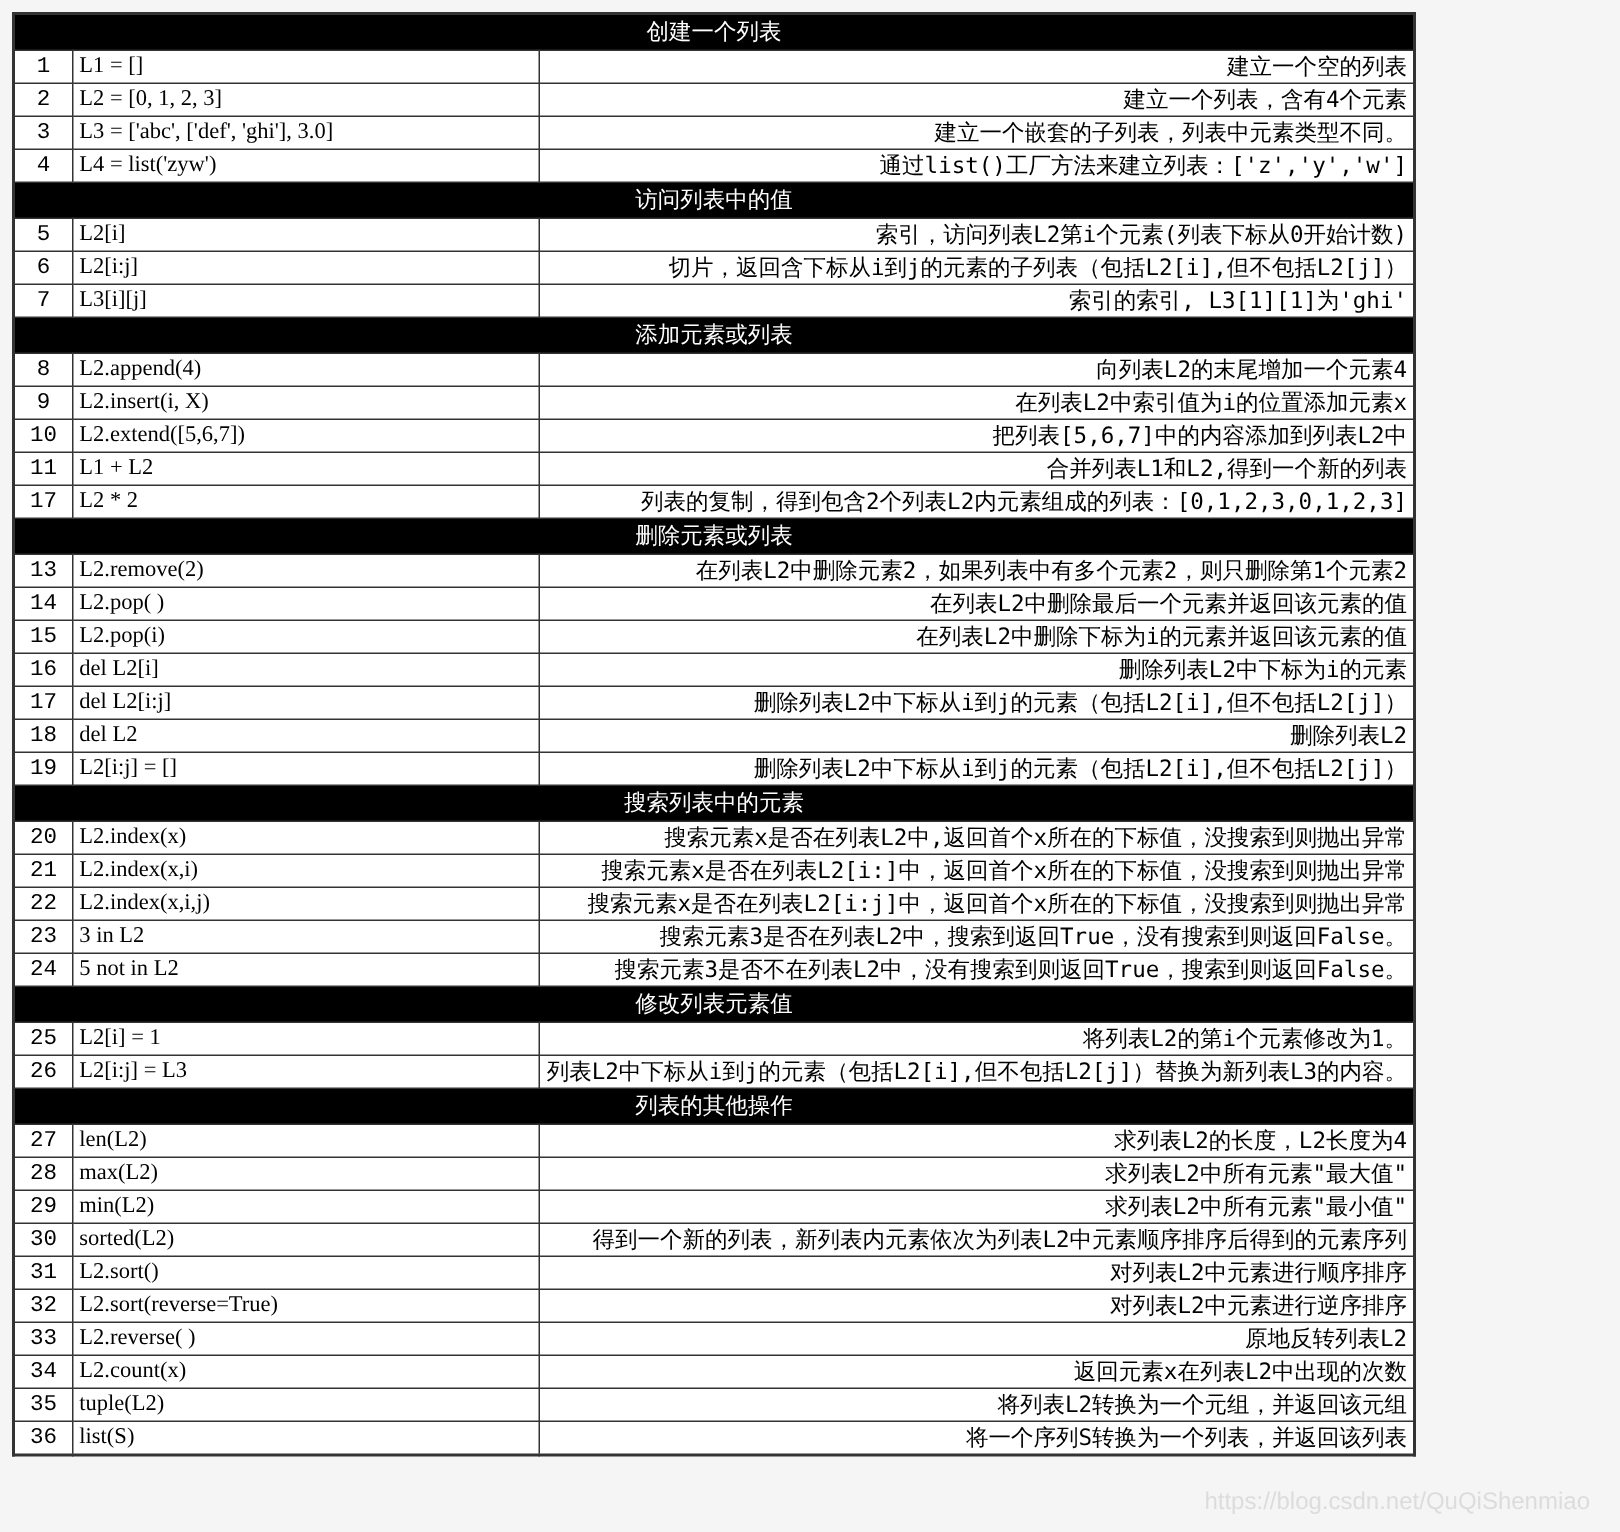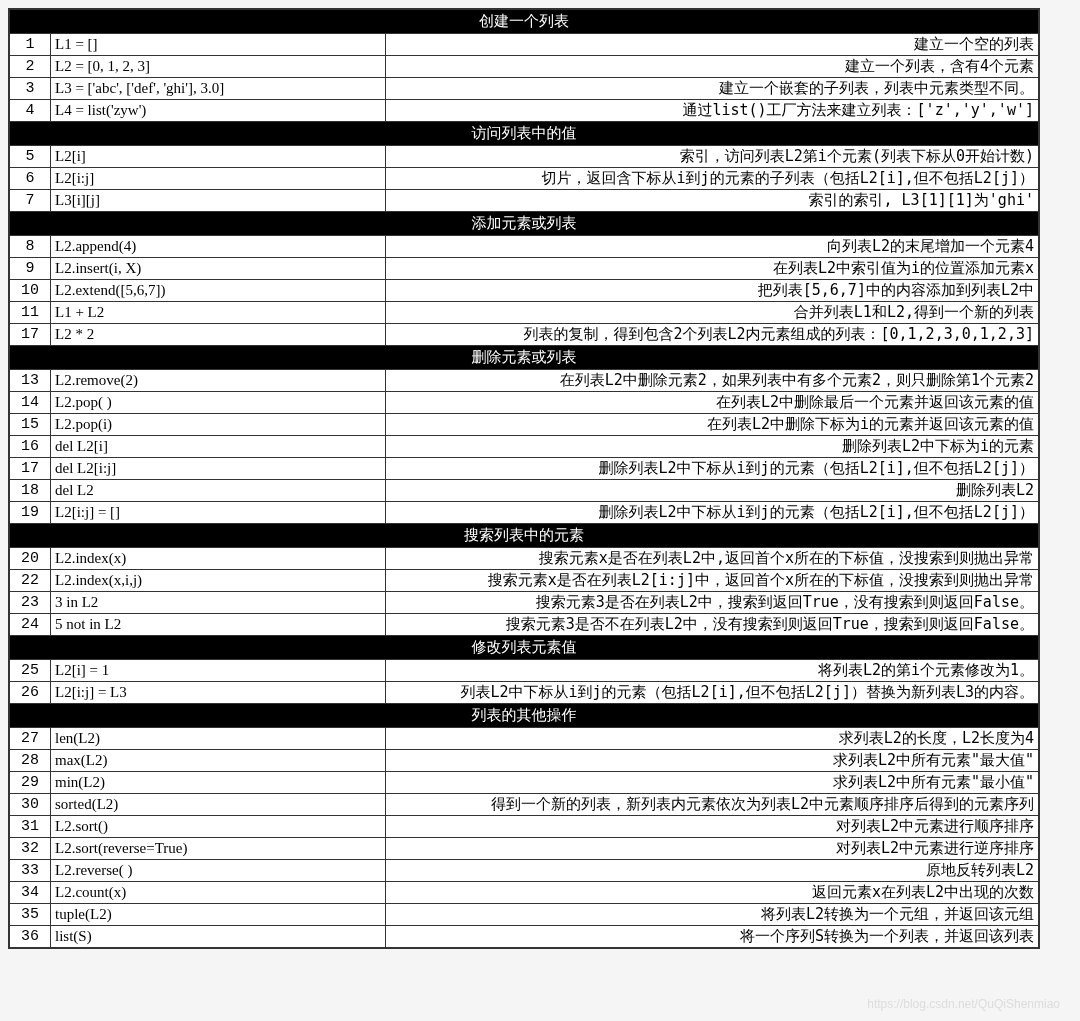--- a/index.html
+++ b/index.html
@@ -3,21 +3,21 @@
 <meta charset="utf-8">
 <style>
   body {
     margin: 0;
     padding: 8px;
     background: #f5f5f5;
     font-family: "SimSun", "宋体", monospace;
     font-size: 15px;
   }
   .table {
-    width: 1032px;
+    width: 936px;
     border-collapse: collapse;
     background: #fff;
     border: 2px solid #333;
   }
   .header-row td {
     background: #000;
     color: #fff;
     text-align: center;
     padding: 2px 4px;
     font-weight: normal;
@@ -42,21 +42,21 @@
   }
   .col-desc {
     font-family: "SimSun", "宋体", monospace;
     text-align: right;
   }
   .watermark {
     position: fixed;
     bottom: 10px;
     right: 20px;
     color: #ccc;
-    font-size: 12px;
+    font-size: 16px;
     font-family: sans-serif;
     opacity: 0.6;
   }
 </style>
 </head>
 <body>
 
 <table class="table">
   <tbody id="tbody">
       <tr class="header-row">
@@ -168,20 +168,25 @@
       </tr>
       <tr class="header-row">
         <td colspan="3">搜索列表中的元素</td>
       </tr>
       <tr class="data-row">
         <td class="col-num">20</td>
         <td class="col-code">L2.index(x)</td>
         <td class="col-desc">搜索元素x是否在列表L2中,返回首个x所在的下标值，没搜索到则抛出异常</td>
       </tr>
       <tr class="data-row">
+        <td class="col-num">21</td>
+        <td class="col-code">L2.index(x,i)</td>
+        <td class="col-desc">搜索元素x是否在列表L2[i:]中，返回首个x所在的下标值，没搜索到则抛出异常</td>
+      </tr>
+      <tr class="data-row">
         <td class="col-num">22</td>
         <td class="col-code">L2.index(x,i,j)</td>
         <td class="col-desc">搜索元素x是否在列表L2[i:j]中，返回首个x所在的下标值，没搜索到则抛出异常</td>
       </tr>
       <tr class="data-row">
         <td class="col-num">23</td>
         <td class="col-code">3 in L2</td>
         <td class="col-desc">搜索元素3是否在列表L2中，搜索到返回True，没有搜索到则返回False。</td>
       </tr>
       <tr class="data-row">

